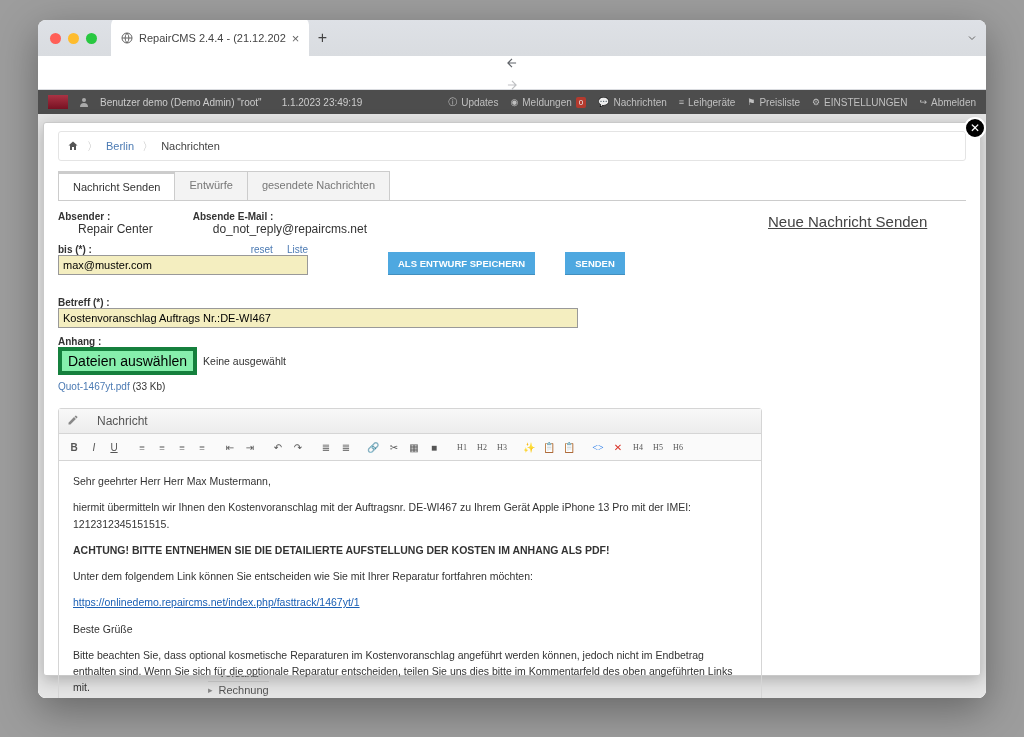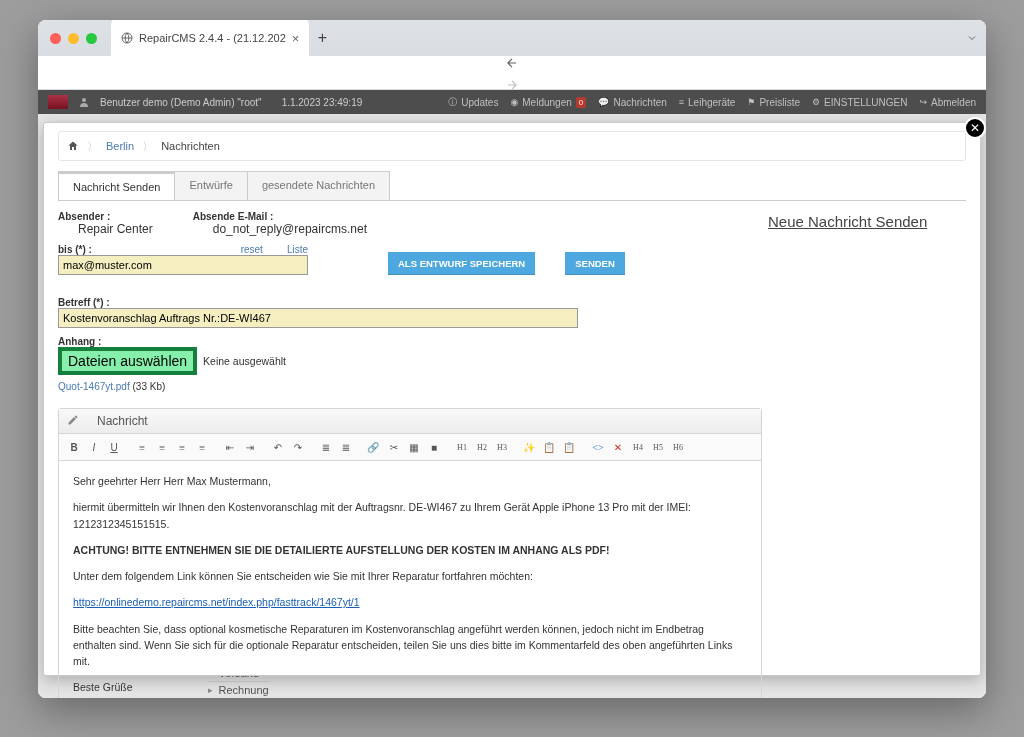--- a/index.html
+++ b/index.html
@@ -253,21 +253,21 @@
                 <div>
                   <div class="lbl">Absende E-Mail :</div>
                   <div class="val">do_not_reply@repaircms.net</div>
                 </div>
               </div>
 
               <div class="bis-row">
                 <div>
                   <div style="display:flex; justify-content:space-between; width:250px;">
                     <span class="lbl">bis (*) :</span>
-                    <div style="display:flex; gap:24px;text-align:right;">
+                    <div style="display:flex; gap:14px;text-align:right;">
                       <span style="color:#4b7ab3; font-size:10px; cursor:pointer;">reset</span>
                       <span style="color:#4b7ab3; font-size:10px; cursor:pointer;">Liste</span>
                     </div>
                   </div>
                   <input class="inp-wide" value="max@muster.com" style="">
                 </div>
                 <div class="btns-row">
                   <button class="btn">ALS ENTWURF SPEICHERN</button>
                   <button class="btn">SENDEN</button>
                 </div>
@@ -342,22 +342,22 @@
                   <div class="tbtn" style="font-size:8px;">H4</div>
                   <div class="tbtn" style="font-size:8px;">H5</div>
                   <div class="tbtn" style="font-size:8px;">H6</div>
                 </div>
                 <div class="editor-body">
                   <p>Sehr geehrter Herr Herr Max Mustermann,</p>
                   <p>hiermit übermitteln wir Ihnen den Kostenvoranschlag mit der Auftragsnr. DE-WI467 zu Ihrem Gerät Apple iPhone 13 Pro mit der IMEI: 1212312345151515.</p>
                   <p style="font-weight:bold;">ACHTUNG! BITTE ENTNEHMEN SIE DIE DETAILIERTE AUFSTELLUNG DER KOSTEN IM ANHANG ALS PDF!</p>
                   <p>Unter dem folgendem Link können Sie entscheiden wie Sie mit Ihrer Reparatur fortfahren möchten:</p>
                   <p><a>https://onlinedemo.repaircms.net/index.php/fasttrack/1467yt/1</a></p>
+                  <p>Beste Grüße</p>
                   <p>Bitte beachten Sie, dass optional kosmetische Reparaturen im Kostenvoranschlag angeführt werden können, jedoch nicht im Endbetrag enthalten sind. Wenn Sie sich für die optionale Reparatur entscheiden, teilen Sie uns dies bitte im Kommentarfeld des oben angeführten Links mit.</p>
-                  <p>Beste Grüße</p>
                 </div>
               </div>
             </div>
           </div>
           <div class="rightcol">
             <div>Neue Nachricht Senden</div>
           </div>
         </div>
       </div>
     </div>

